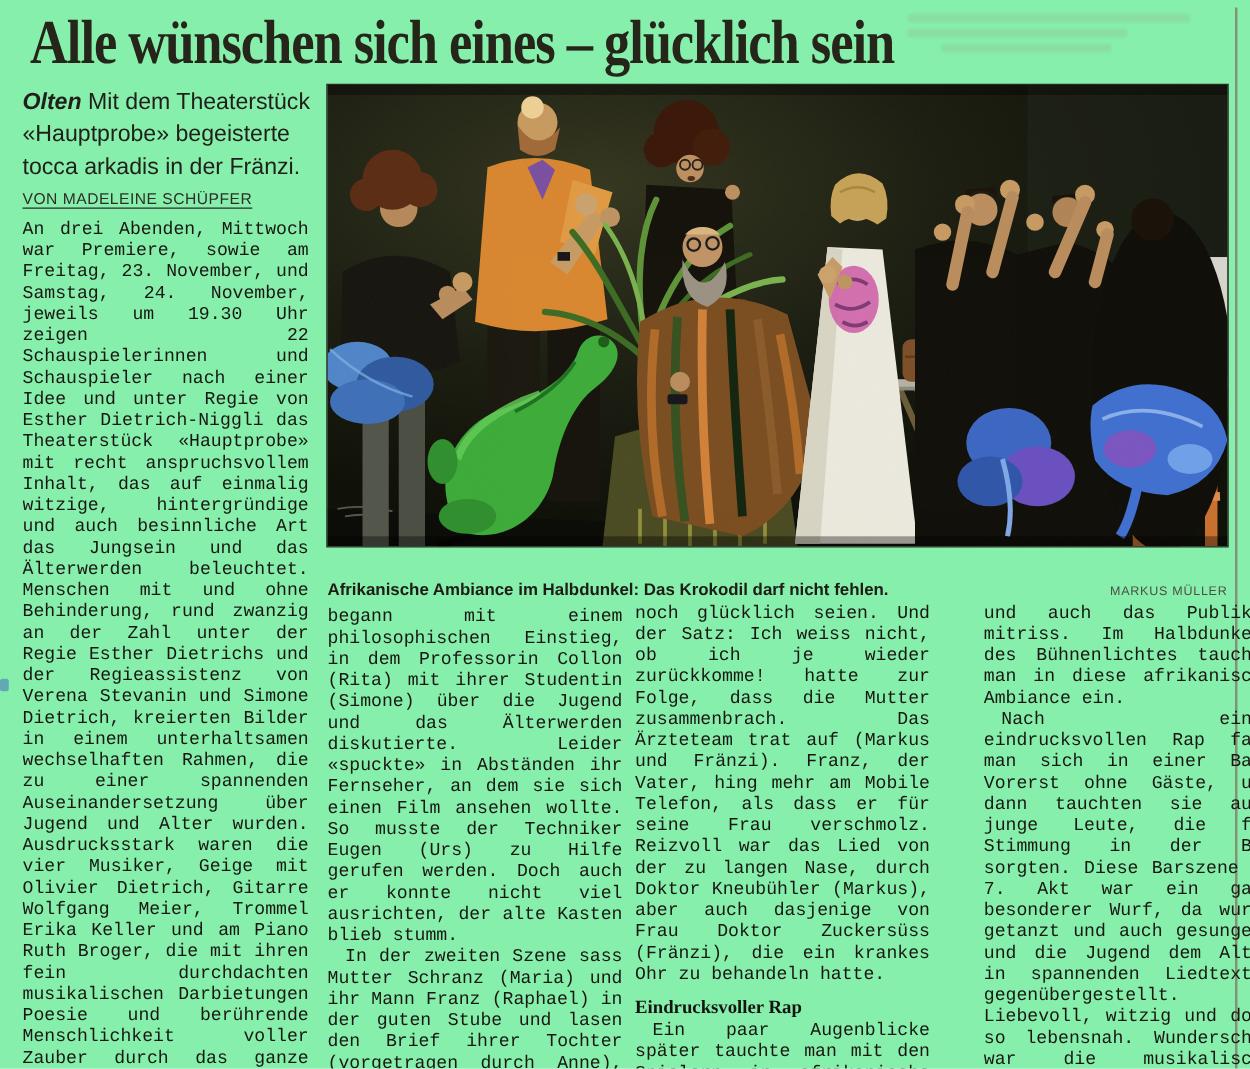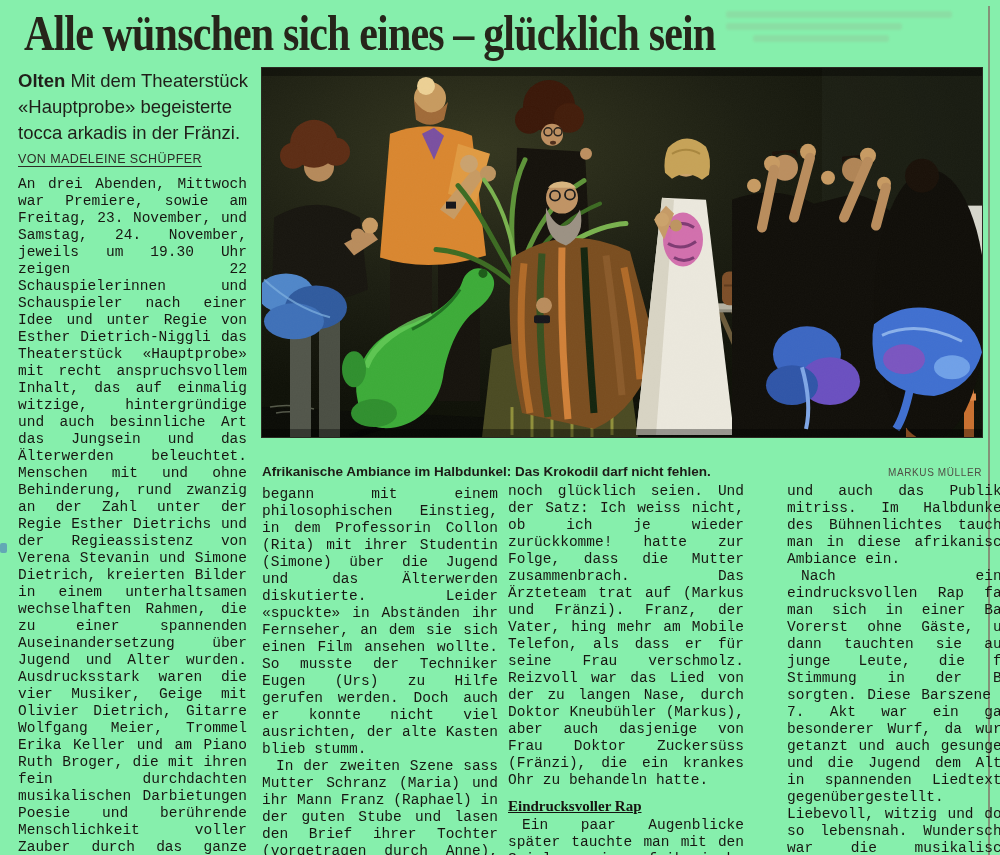--- a/index.html
+++ b/index.html
@@ -21,39 +21,39 @@
     font:700 50px/1.1 "Liberation Serif","DejaVu Serif",serif;
     color:#26251a; letter-spacing:-1px; white-space:nowrap;
     transform:scaleX(.84); transform-origin:left top;
   }
 
   .lead{
     position:absolute; left:18px; top:68px; width:230px; margin:0;
     font:400 18.5px/26px "Liberation Sans","DejaVu Sans",sans-serif;
     color:#201f1a;
   }
-  .lead b{font-weight:700;}
+  .lead b{font-weight:700;font-style:italic;}
 
   .byline{
     position:absolute; left:18px; top:152px; margin:0;
     font:400 12.5px/15px "Liberation Sans","DejaVu Sans",sans-serif;
     letter-spacing:.4px; color:#2e2d27;
     text-decoration:underline; text-underline-offset:3px;
   }
 
   .col{
     position:absolute; width:236px; overflow:hidden;
     font:400 14.5px/17px "Liberation Serif","DejaVu Serif",serif;
     text-align:justify; color:#181712;
   }
   .col p{margin:0;font-family:Liberation Mono, monospace;}
   .col p.indent{text-indent:14px;}
   .col h3{
     margin:9px 0 2px; font:700 15px/17px "Liberation Serif","DejaVu Serif",serif;
-    text-align:left; color:#15140f;text-decoration:underline;
+    text-align:left; color:#15140f;
   }
   #col1{left:18px;  top:176px; width:229px; height:679px;}
   #col2{left:262px; top:486px; height:372px;}
   #col3{left:508px; top:483px; height:372px;}
   #col4{left:787px; top:483px; width:232px; height:372px;}
 
   .photo{
     position:absolute; left:262px; top:68px; width:720px; height:369px;
     background:#101208; outline:1px solid #2a2a22;
   }

